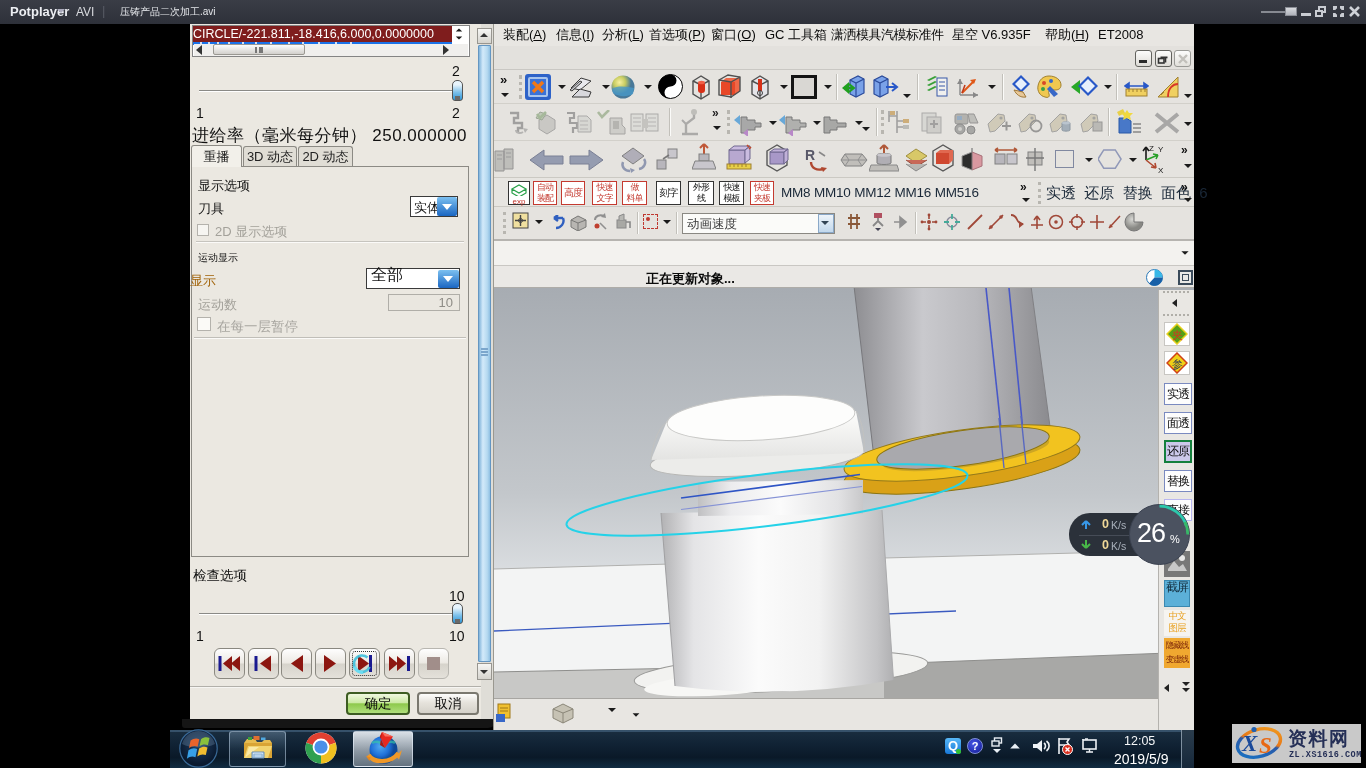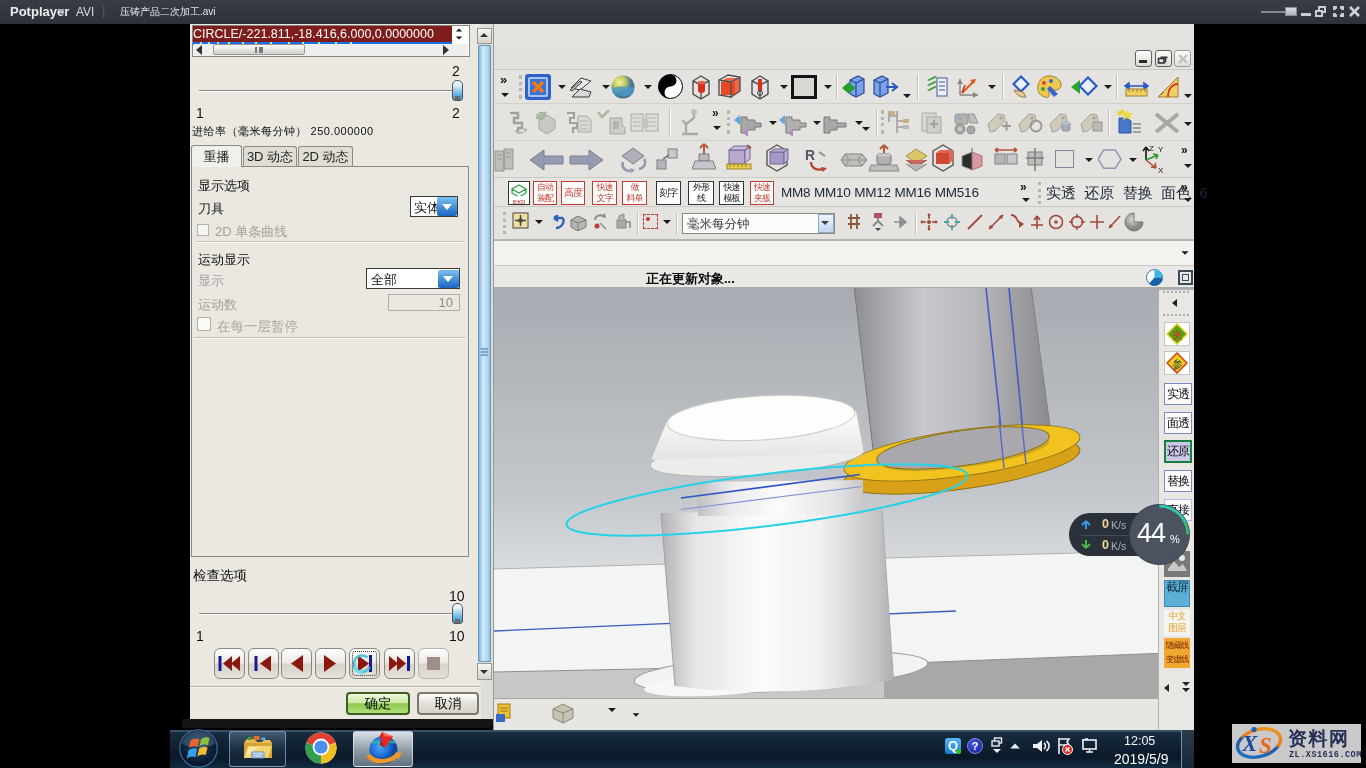--- a/index.html
+++ b/index.html
@@ -53,40 +53,40 @@
 <div class="abs" style="left:213px;top:44px;width:92px;height:11px;background:linear-gradient(#fdfdfd,#d2d0cc);border:1px solid #9a9892;border-radius:2px"></div>
 <div class="abs" style="left:255px;top:47px;width:8px;height:6px;border-left:2px solid #777;border-right:2px solid #777;background:linear-gradient(90deg,transparent 2px,#777 2px,#777 4px,transparent 4px)"></div>
 <div class="abs" style="left:443px;top:45px;width:0;height:0;border-top:5px solid transparent;border-bottom:5px solid transparent;border-left:6px solid #333"></div>
 
 <div class="abs" style="left:452px;top:63px;font-size:14px;color:#111">2</div>
 <div class="abs" style="left:199px;top:90px;width:260px;height:1px;background:#8a8a86;box-shadow:0 1px 0 #fff"></div>
 <div class="abs" style="left:452px;top:80px;width:11px;height:21px;background:linear-gradient(#e8f4fc 20%,#7cc0ea 60%,#2e96d8);border:1px solid #555;border-radius:5px 5px 3px 3px"></div>
 <div class="abs" style="left:455px;top:96px;width:5px;height:4px;background:#6a6a6a"></div>
 <div class="abs" style="left:196px;top:105px;font-size:14px;color:#111">1</div>
 <div class="abs" style="left:452px;top:105px;font-size:14px;color:#111">2</div>
-<div class="abs" style="left:192px;top:124px;font-size:11px;color:#111;letter-spacing:.5px">进给率（毫米每分钟）&nbsp;250.000000</div>
+<div class="abs" style="left:192px;top:124px;font-size:17px;color:#111;letter-spacing:.5px">进给率（毫米每分钟）&nbsp;250.000000</div>
 
 <div class="abs" style="left:191px;top:166px;width:278px;height:391px;background:#ebe8e1;border:1px solid #8c8a84"></div>
 <div class="abs" style="left:243px;top:146px;width:54px;height:20px;background:#e0ddd5;border:1px solid #8c8a84;border-bottom:none;border-radius:3px 3px 0 0;text-align:center;font-size:13px;color:#222;line-height:20px">3D 动态</div>
 <div class="abs" style="left:298px;top:146px;width:55px;height:20px;background:#e0ddd5;border:1px solid #8c8a84;border-bottom:none;border-radius:3px 3px 0 0;text-align:center;font-size:13px;color:#222;line-height:20px">2D 动态</div>
 <div class="abs" style="left:191px;top:145px;width:51px;height:22px;background:#f2f0ea;border:1px solid #8c8a84;border-bottom:none;border-radius:3px 3px 0 0;text-align:center;font-size:13px;color:#111;line-height:21px">重播</div>
 
 <div class="abs" style="left:198px;top:177px;font-size:13px;color:#111">显示选项</div>
 <div class="abs" style="left:198px;top:200px;font-size:13px;color:#111">刀具</div>
 <div class="abs" style="left:410px;top:196px;width:48px;height:21px;background:#fff;border:1px solid #3a3a3a"></div>
 <div class="abs" style="left:414px;top:199px;font-size:13px;color:#111">实体</div>
 <div class="abs" style="left:437px;top:197px;width:20px;height:19px;background:linear-gradient(#7cc0f0,#1a66c2);border-radius:2px"></div>
 <div class="abs" style="left:442px;top:204px;width:0;height:0;border-left:5px solid transparent;border-right:5px solid transparent;border-top:6px solid #fff"></div>
 <div class="abs" style="left:197px;top:224px;width:12px;height:12px;background:#f6f5f1;border:1px solid #b4b2ac"></div>
-<div class="abs" style="left:215px;top:223px;font-size:13px;color:#a3a19a">2D 单条曲线</div>
+<div class="abs" style="left:215px;top:223px;font-size:13px;color:#a3a19a">2D 显示选项</div>
 <div class="abs" style="left:196px;top:241px;width:268px;height:1px;background:#c6c4be;box-shadow:0 1px 0 #fbfaf8"></div>
-<div class="abs" style="left:198px;top:251px;font-size:13px;color:#111">运动显示</div>
-<div class="abs" style="left:198px;top:272px;font-size:13px;color:#a3a3a3">显示</div>
+<div class="abs" style="left:198px;top:251px;font-size:10px;color:#111">运动显示</div>
+<div class="abs" style="left:190px;top:272px;font-size:13px;color:#a16207">显示</div>
 <div class="abs" style="left:366px;top:268px;width:94px;height:21px;background:#fff;border:1.5px solid #3a3a3a"></div>
-<div class="abs" style="left:371px;top:271px;font-size:13px;color:#111">全部</div>
+<div class="abs" style="left:371px;top:265px;font-size:16px;color:#111">全部</div>
 <div class="abs" style="left:438px;top:269.5px;width:20.5px;height:18px;background:linear-gradient(#7cc0f0,#1a66c2);border-radius:2px"></div>
 <div class="abs" style="left:443px;top:276px;width:0;height:0;border-left:5px solid transparent;border-right:5px solid transparent;border-top:6px solid #fff"></div>
 <div class="abs" style="left:198px;top:296px;font-size:13px;color:#a3a19a">运动数</div>
 <div class="abs" style="left:388px;top:294px;width:72px;height:17px;background:#eae7e0;border:1px solid #b0aea8;font-size:13px;color:#8e8c86;text-align:right;padding-right:6px;line-height:16px">10</div>
 <div class="abs" style="left:197px;top:317px;width:14px;height:14px;background:#fbfaf7;border:1px solid #b4b2ac"></div>
 <div class="abs" style="left:217px;top:318px;font-size:13.5px;color:#a8a6a0">在每一层暂停</div>
 <div class="abs" style="left:194px;top:337px;width:272px;height:1px;background:#c0beb8;box-shadow:0 1px 0 #fbfaf8"></div>
 
 <div class="abs" style="left:193px;top:567px;font-size:13.5px;color:#111">检查选项</div>
 <div class="abs" style="left:449px;top:588px;font-size:14px;color:#111">10</div>
@@ -137,20 +137,33 @@
 <div class="abs" style="left:182px;top:719px;width:315px;height:9px;background:#151515;border-radius:0 0 9px 3px"></div>
 
 <div class="abs" style="left:477px;top:28px;width:15px;height:16px;background:linear-gradient(#f6f6f4,#d6d4ce);border:1px solid #989690"></div>
 <div class="abs tri-u" style="left:480px;top:33px;border-bottom-color:#333"></div>
 <div class="abs" style="left:478px;top:45px;width:13px;height:617px;background:linear-gradient(90deg,#7fb2d9,#d3eafa 35%,#b5d9f0 75%,#8fbfe2);border:1px solid #6496c2;border-radius:1px"></div>
 <div class="abs" style="left:481px;top:348px;width:7px;height:1.5px;background:#7ba6cc;box-shadow:0 3px 0 #7ba6cc,0 6px 0 #7ba6cc"></div>
 <div class="abs" style="left:477px;top:663px;width:15px;height:17px;background:linear-gradient(#f6f6f4,#d6d4ce);border:1px solid #989690"></div>
 <div class="abs tri-d" style="left:480px;top:670px;border-top-color:#333"></div>
 
 <div class="abs" id="cadwin" style="left:493px;top:24px;width:701px;height:706px;background:#e5e3df;border-left:1px solid #9a9890"></div>
+<div class="abs" style="left:494px;top:24px;width:700px;height:22px;background:#e8e6e2">
+  <span class="mi" style="left:9px">装配(<u>A</u>)</span>
+  <span class="mi" style="left:62px">信息(<u>I</u>)</span>
+  <span class="mi" style="left:108px">分析(<u>L</u>)</span>
+  <span class="mi" style="left:155px">首选项(<u>P</u>)</span>
+  <span class="mi" style="left:217px">窗口(<u>O</u>)</span>
+  <span class="mi" style="left:271px">GC 工具箱</span>
+  <span class="mi" style="left:337px;letter-spacing:-.5px">潇洒模具汽模标准件</span>
+
+  <span class="mi" style="left:458px">星空 V6.935F</span>
+  <span class="mi" style="left:551px">帮助(<u>H</u>)</span>
+  <span class="mi" style="left:604px">ET2008</span>
+</div>
 
 <div class="abs" style="left:494px;top:46px;width:700px;height:24px;background:#e3e1dd;border-bottom:1px solid #c9c7c3"></div>
 <div class="abs" style="left:1135px;top:50px;width:17px;height:17px;border:1px solid #62625e;border-radius:3px;background:linear-gradient(#fcfcfb,#dddbd6)"></div>
 <div class="abs" style="left:1139px;top:60px;width:8px;height:3px;background:#2a2a2a"></div>
 <div class="abs" style="left:1154.5px;top:50px;width:17px;height:17px;border:1px solid #62625e;border-radius:3px;background:linear-gradient(#fcfcfb,#dddbd6)"></div>
 <svg class="abs" style="left:1157px;top:53px" width="12" height="12">
       <path d="M3.5 3.5h7v1.8h-7z" fill="#333"></path>
       <path d="M8.5 4v5.5" stroke="#333" stroke-width="1.6"></path>
       <rect x="1.5" y="5.5" width="5.5" height="4.5" fill="none" stroke="#333" stroke-width="1.6"></rect>
     </svg>
@@ -521,21 +534,21 @@
       <rect x="2" y="8" width="9" height="8" fill="#a8a8a4" stroke="#888"></rect>
       <path d="M11 10h4v6" fill="none" stroke="#888" stroke-width="1.6"></path>
       <path d="M4 8V4l5-2v6" fill="#b8b8b4" stroke="#888"></path>
     </svg>
 <div class="abs sep" style="left:637px;top:212px;height:22px"></div>
 <div class="abs ticon" style="left:643px;top:214px;width:15px;height:15px;border:1.6px dashed #c03830"></div>
 <div class="abs" style="left:646px;top:217px;width:4px;height:4px;background:#c03830;border-radius:50%"></div>
 <div class="abs tri-d" style="left:663px;top:220px"></div>
 <div class="abs sep" style="left:676px;top:212px;height:22px"></div>
 <div class="abs" style="left:682px;top:213px;width:153px;height:21px;background:#fbfbf9;border:1px solid #8a8882"></div>
-<div class="abs" style="left:687px;top:216px;font-size:12.5px;color:#3a3a3a">毫米每分钟</div>
+<div class="abs" style="left:687px;top:216px;font-size:12.5px;color:#3a3a3a">动画速度</div>
 <div class="abs" style="left:818px;top:214px;width:16px;height:19px;background:linear-gradient(#eef4fa,#c2d8ec);border:1px solid #8aa8c8"></div>
 <div class="abs tri-d" style="left:821px;top:221px;border-top-color:#345"></div>
 <svg class="abs ticon" style="left:846px;top:213px" width="16" height="17">
       <path d="M5 1v15M11 1v15M2 5h12M2 11h12" stroke="#8a5838" stroke-width="1.8"></path>
     </svg>
 <svg class="abs ticon" style="left:869px;top:211px" width="18" height="20">
       <path d="M9 2v8M9 10l-5 5M9 10l5 5" stroke="#888" stroke-width="1.8" fill="none"></path>
       <rect x="5" y="2" width="8" height="5" fill="#b05060"></rect>
       <path d="M6 17l3 3 3-3z" fill="#445"></path>
     </svg>
@@ -737,21 +750,21 @@
   <span class="abs" style="left:33px;top:4px;font-size:12.5px;color:#f0d898;font-weight:bold">0</span>
       <span class="abs" style="left:42px;top:6px;font-size:10.5px;color:#a8b0ba">K/s</span>
   <div class="abs" style="left:10px;top:21.5px;width:74px;height:1px;background:rgba(150,160,175,.25)"></div>
   <svg class="abs" style="left:11px;top:26px" width="12" height="12">
         <path d="M6 1v8M6 9L2 5M6 9l4-4" stroke="#48b848" stroke-width="2" fill="none"></path>
       </svg>
   <span class="abs" style="left:33px;top:25px;font-size:12.5px;color:#f0d898;font-weight:bold">0</span>
       <span class="abs" style="left:42px;top:27px;font-size:10.5px;color:#a8b0ba">K/s</span>
 </div>
 <div class="abs" style="left:1129px;top:504px;width:61px;height:61px;border-radius:50%;background:#4b5260;border:1px solid #3a4150">
-  <span class="abs" style="left:7px;top:13px;font-size:27px;color:#fff;font-weight:400;letter-spacing:-1px">44</span>
+  <span class="abs" style="left:7px;top:13px;font-size:27px;color:#fff;font-weight:400;letter-spacing:-1px">26</span>
   <span class="abs" style="left:40px;top:28px;font-size:11px;color:#fff">%</span>
 </div>
 <svg class="abs" style="left:1129px;top:504px" width="61" height="61">
       <path d="M30.5 2.2 A28.3 28.3 0 0 1 57.5 22" fill="none" stroke="#2cc8ac" stroke-width="2.8"></path>
       <path d="M56 18 A28.3 28.3 0 0 1 58.8 30.5" fill="none" stroke="#38b868" stroke-width="2.8"></path>
     </svg>
 
 <div class="abs" style="left:1232px;top:724px;width:129px;height:39px;background:#c9c9c9;z-index:8"></div>
 <svg class="abs" style="left:1234px;top:725px;z-index:9" width="52" height="37">
   <defs>

